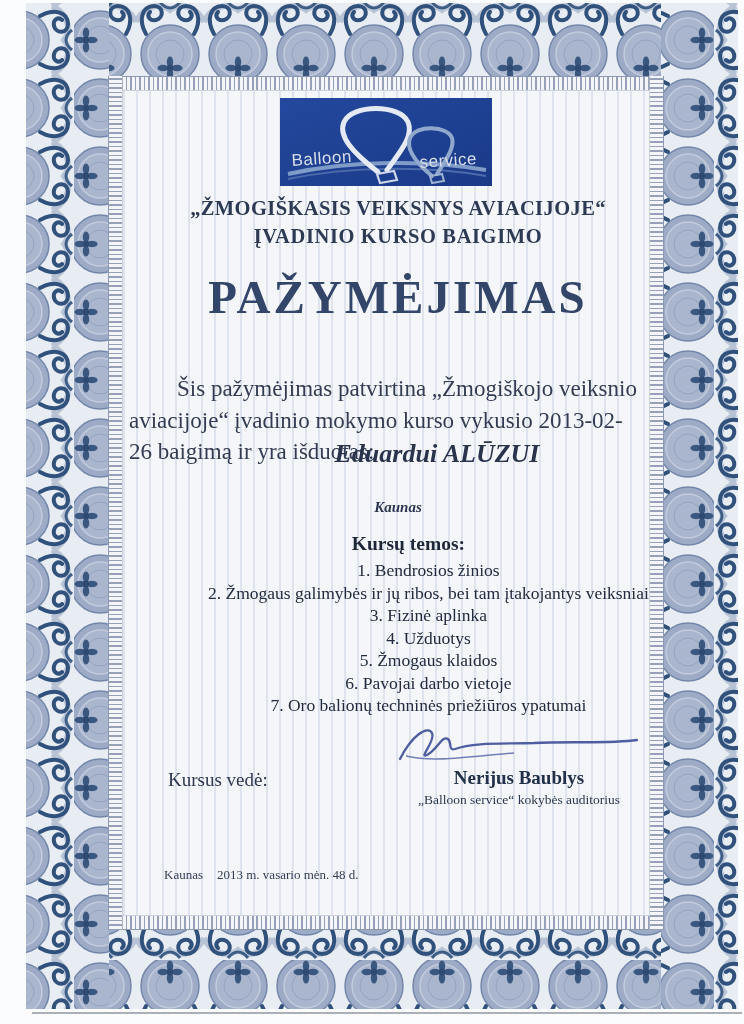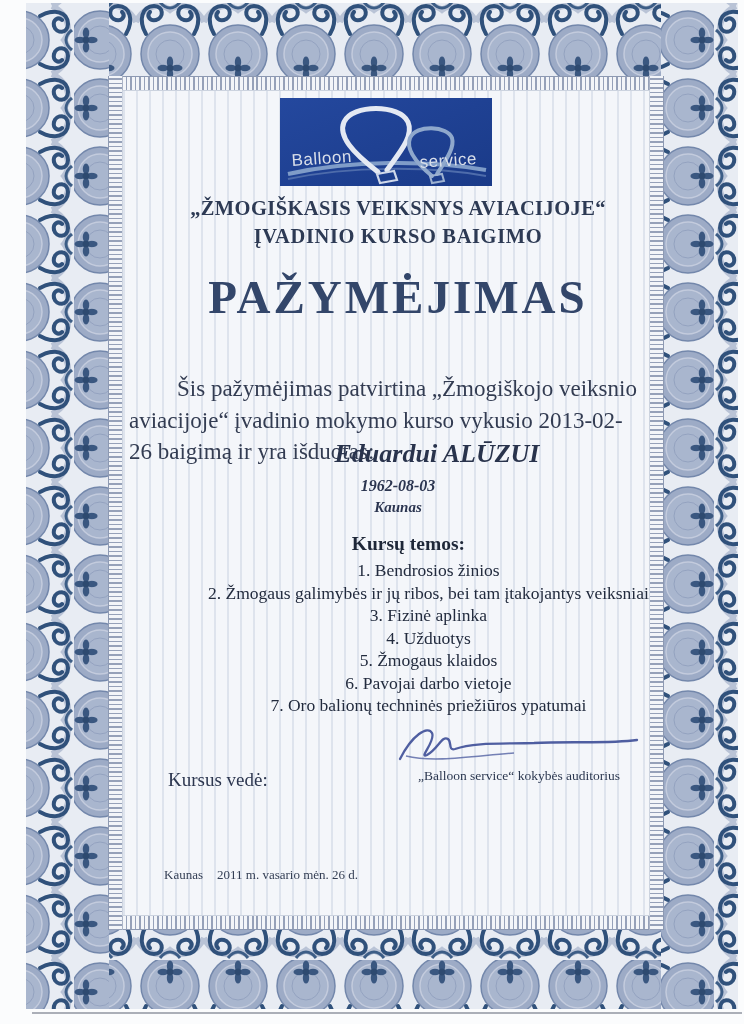--- a/index.html
+++ b/index.html
@@ -137,43 +137,43 @@
       </svg>
 
       <div class="abs header-line1">„ŽMOGIŠKASIS VEIKSNYS AVIACIJOJE“</div>
       <div class="abs header-line2">ĮVADINIO KURSO BAIGIMO</div>
 
       <div class="abs cert-title">PAŽYMĖJIMAS</div>
 
       <div class="paragraph">Šis pažymėjimas patvirtina „Žmogiškojo veiksnio aviacijoje“ įvadinio mokymo kurso vykusio 2013-02-26 baigimą ir yra išduotas:</div>
 
       <div class="abs recipient-name">Eduardui ALŪZUI</div>
-      <div class="abs recipient-birth">1962-08-03</div>
       <div class="abs recipient-city">Kaunas</div>
 
       <div class="topics">
         <div class="topics-heading">Kursų temos:</div>
         <div class="topic-item">1. Bendrosios žinios</div>
         <div class="topic-item">2. Žmogaus galimybės ir jų ribos, bei tam įtakojantys veiksniai</div>
         <div class="topic-item">3. Fizinė aplinka</div>
         <div class="topic-item">4. Užduotys</div>
         <div class="topic-item">5. Žmogaus klaidos</div>
         <div class="topic-item">6. Pavojai darbo vietoje</div>
         <div class="topic-item">7. Oro balionų techninės priežiūros ypatumai</div>
       </div>
 
       <div class="sig-label">Kursus vedė:</div>
 
       <div class="sig-block">
         <svg class="sig-scrawl" width="250" height="42" viewBox="0 0 250 42">
           <path d="M6,36 C18,12 34,2 38,10 C42,18 24,36 33,32 C44,26 48,12 54,16 C58,19 54,28 61,26 C80,19 110,21 140,20 C175,18 215,21 243,17" stroke="#3d4e97" stroke-width="2.3" fill="none" stroke-linecap="round" opacity=".9"></path>
           <path d="M12,33 C40,40 80,33 120,30" stroke="#3d4e97" stroke-width="1.6" fill="none" opacity=".7"></path>
         </svg>
+        <div class="sig-name">Nerijus Baublys</div>
         <div class="sig-role">„Balloon service“ kokybės auditorius</div>
       </div>
 
       <div class="footer">
-        <span>Kaunas</span><span class="gap"></span><span>2011 m. vasario mėn. 26 d.</span>
+        <span>Kaunas</span><span class="gap"></span><span>2013 m. vasario mėn. 48 d.</span>
       </div>
 
     </div>
   </div>
 </div>
 
 </body></html>

